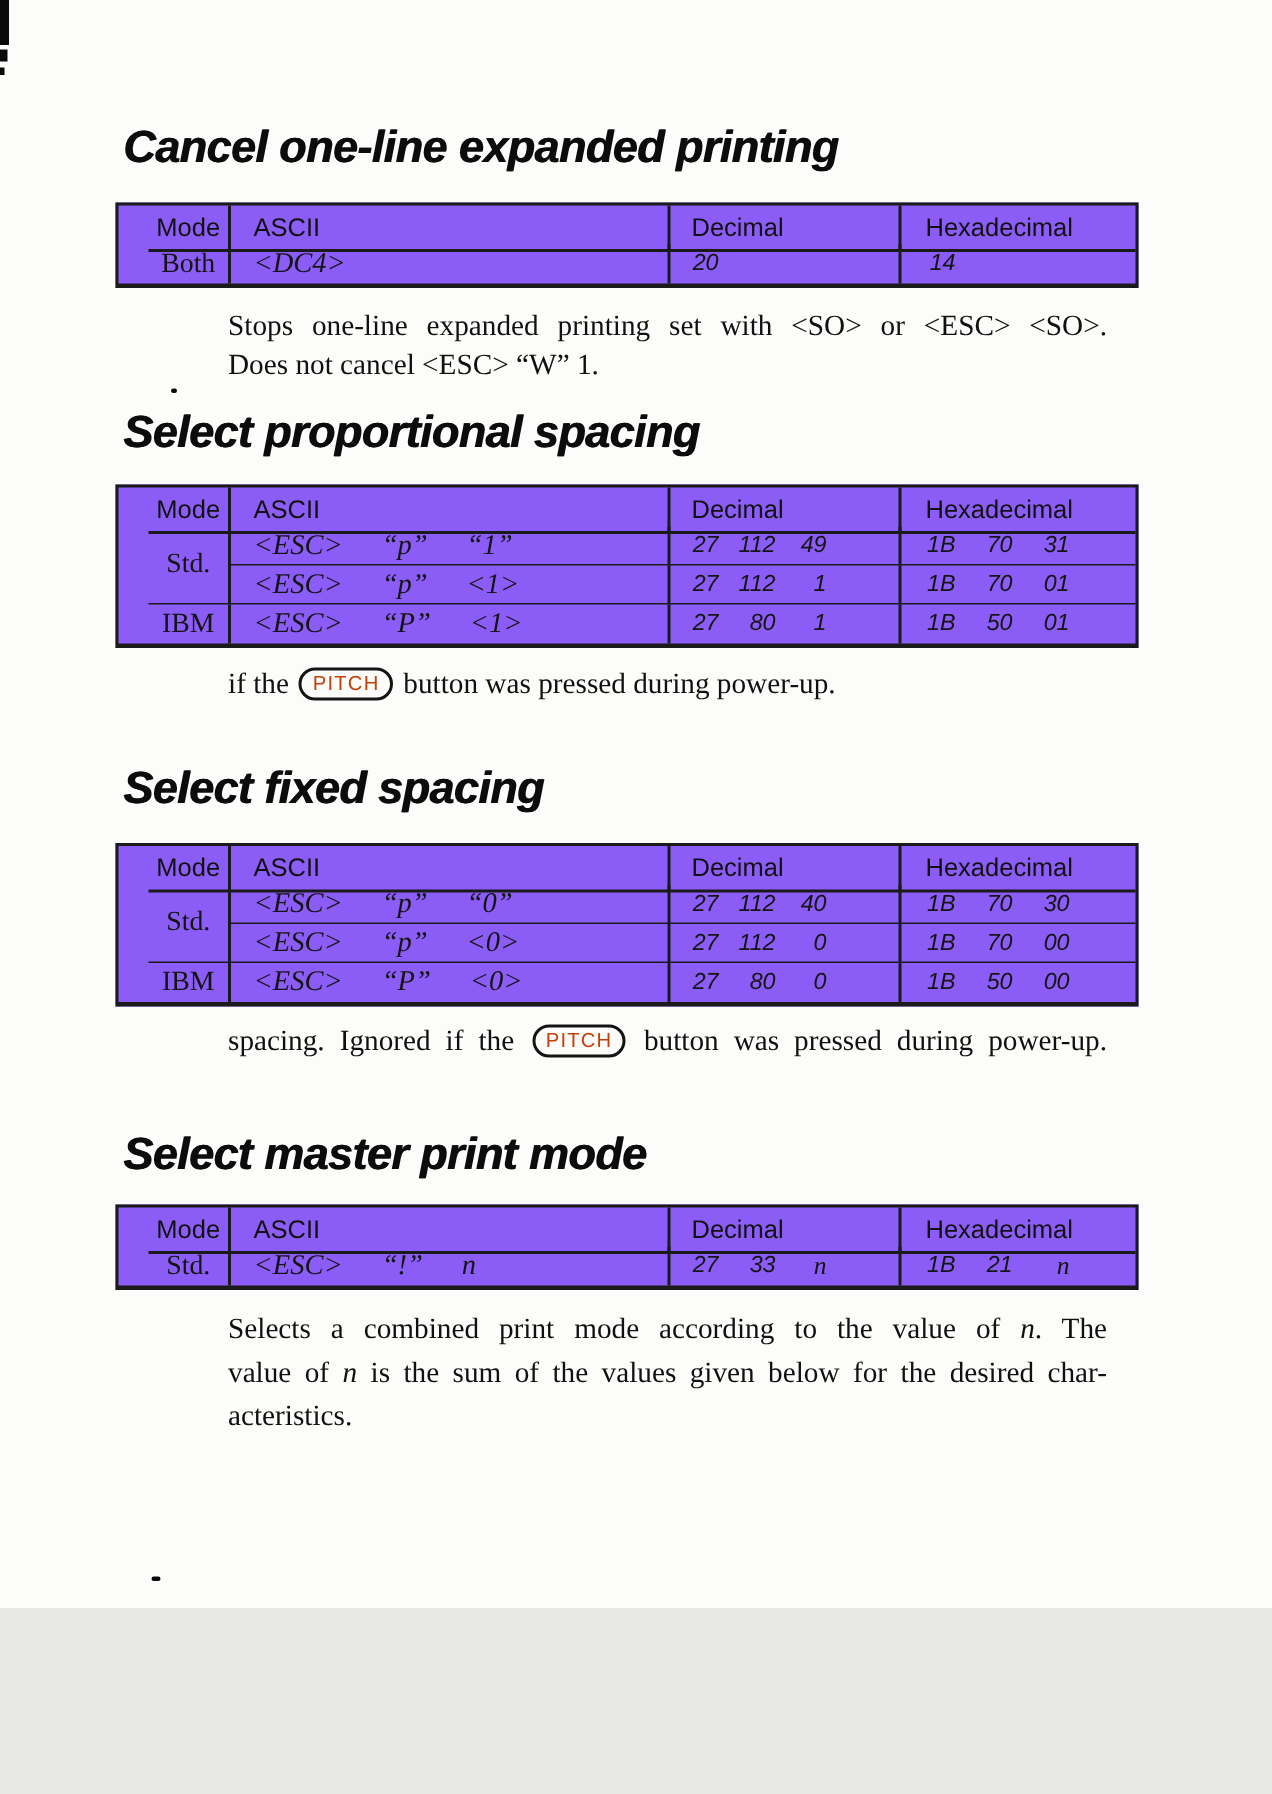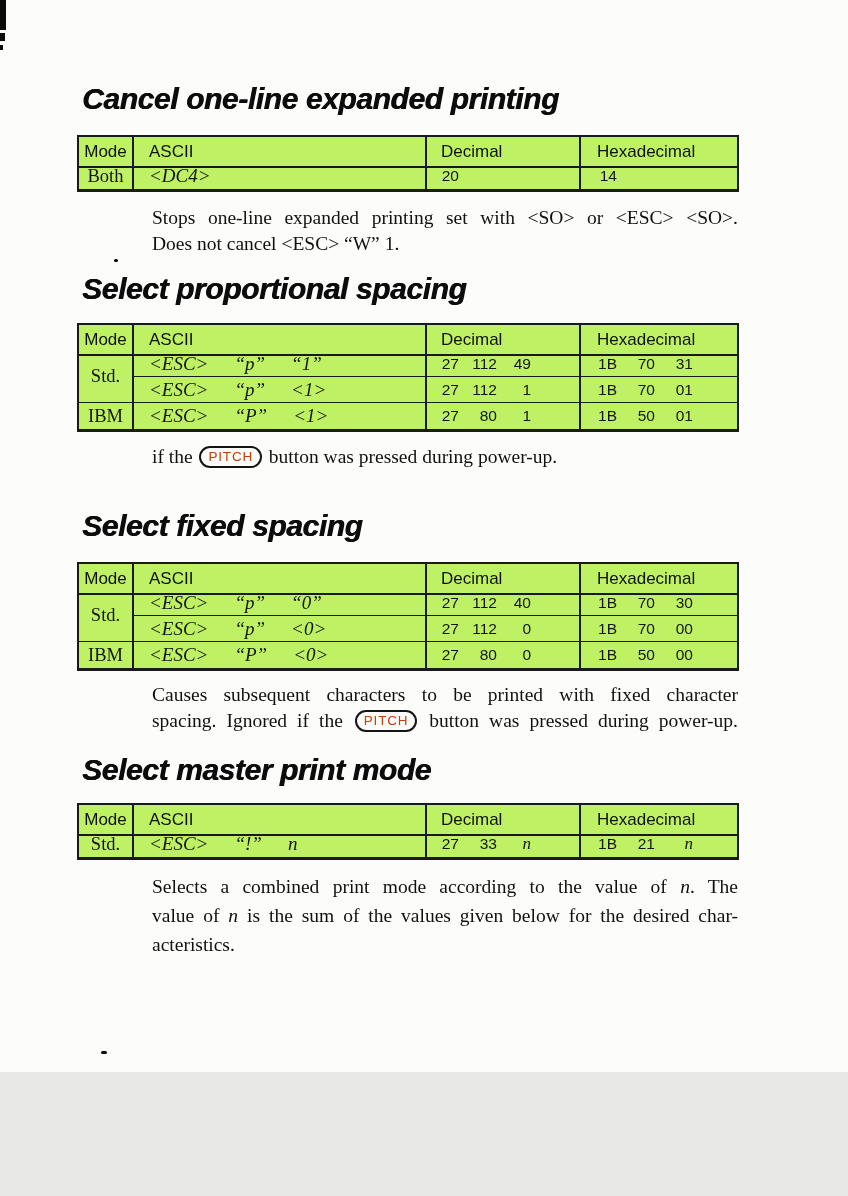--- a/index.html
+++ b/index.html
@@ -27,21 +27,21 @@
     white-space:nowrap;
   }
   .s0 .heading{top:84px;}  .s1 .heading{top:274px;}
   .s2 .heading{top:511px;} .s3 .heading{top:755px;}
   
   .ctable{
     position:absolute;left:77px;width:658px;
     display:grid;grid-template-columns:55px 293px 154px 156px;
     grid-auto-rows:26px;
     border:2px solid #1a1a1a;border-bottom-width:3px;
-    background:#bef264;box-sizing:content-box;
+    background:#8b5cf6;box-sizing:content-box;padding-left:20px;
   }
   .s0 .ctable{top:135px;} .s1 .ctable{top:323px;}
   .s2 .ctable{top:562px;} .s3 .ctable{top:803px;}
   .cell{display:flex;align-items:center;border-color:#1a1a1a;border-style:solid;border-width:0;min-width:0;}
   .c0,.c1,.c2{border-right-width:2px;}
   .hrow{grid-row:1;height:29px;}
   .hcell{
     border-bottom-width:2px;height:29px;
     font-family:"Liberation Sans", sans-serif;font-size:17px;color:#101010;
   }
@@ -52,21 +52,21 @@
   .bb{border-bottom-width:1px;}
   .mcell{justify-content:center;font-size:18.5px;}
   .acell{padding-left:15px;font-size:19px;white-space:nowrap;}
   .atok{margin-right:26px;font-style:italic;}
   .atok:last-child{margin-right:0;}
   .dcell,.xcell{
     font-family:"Liberation Sans", sans-serif;font-size:15.5px;white-space:nowrap;
   }
   .dcell{padding-left:10px;}
   .xcell{padding-left:12px;}
-  .ntok{display:inline-block;text-align:right;}
+  .ntok{display:inline-block;text-align:right;font-style:italic;}
   .d0{width:22px;} .d1{width:32px;margin-left:6px;} .d2{width:26px;margin-left:8px;}
   .x0{width:24px;} .x1{width:30px;margin-left:8px;} .x2{width:30px;margin-left:8px;}
   .em{font-family:"Liberation Serif", serif;font-style:italic;}
   .dcell .em,.xcell .em{font-size:17px;}
   
   .para{position:absolute;left:152px;width:586px;}
   .s0 .para{top:205px;} .s1 .para{top:444px;}
   .s2 .para{top:682px;} .s3 .para{top:872px;}
   .line{
     font-size:19.5px;line-height:26px;color:#101010;
@@ -226,21 +226,20 @@
             <span class="ntok d1">80</span>
             <span class="ntok d2">0</span>
           </div>
           <div class="cell xcell c3">
             <span class="ntok x0">1B</span>
             <span class="ntok x1">50</span>
             <span class="ntok x2">00</span>
           </div>
         </div>
         <div class="para">
-          <div class="line jl"><span>Causes subsequent characters to be printed with fixed character</span></div>
           <div class="line jl"><span>spacing. Ignored if the </span><span class="keycap">PITCH</span><span> button was pressed during power-up.</span></div>
         </div>
       </div>
       <div class="sec s3">
         <div class="heading">Select master print mode</div>
         <div class="ctable">
           <div class="cell hcell hrow c0">Mode</div>
           <div class="cell hcell hrow c1">ASCII</div>
           <div class="cell hcell hrow c2">Decimal</div>
           <div class="cell hcell hrow c3">Hexadecimal</div>

